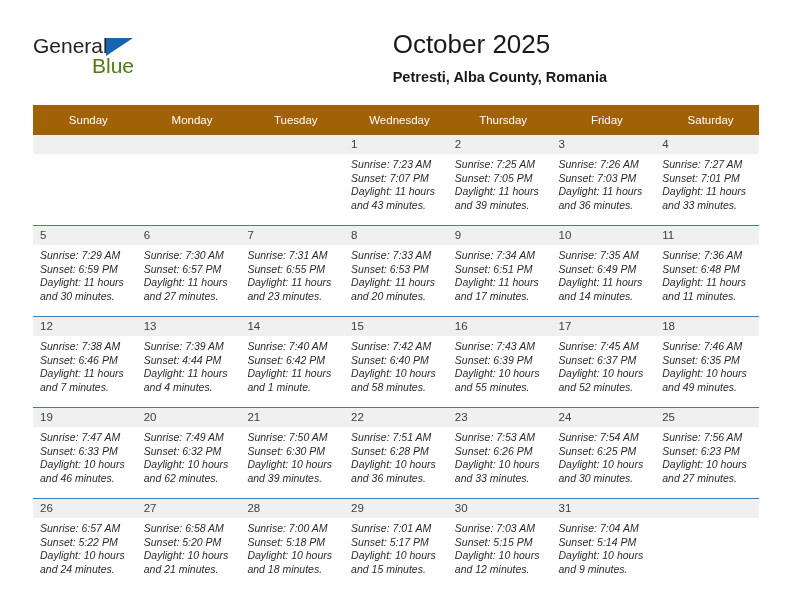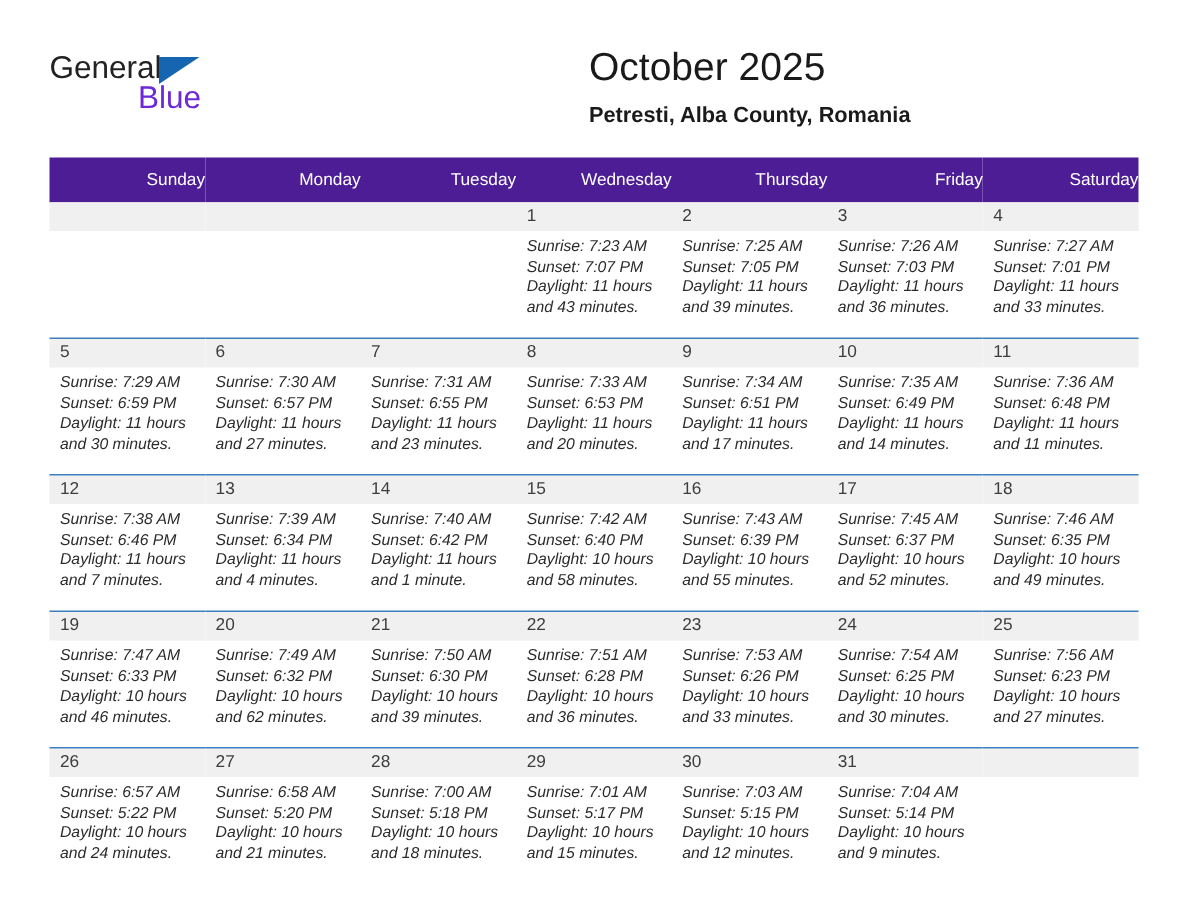--- a/index.html
+++ b/index.html
@@ -52,21 +52,21 @@
     width: 0;
     height: 0;
     border-left: 27px solid #1565b0;
     border-bottom: 18px solid transparent;
   }
   .logo-blue {
     position: absolute;
     left: 59px;
     top: 20px;
     font-size: 21px;
-    color: #6d28d9;
+    color: #4d7c0f;
     font-family: "Liberation Sans", sans-serif;
   }
   .title-block {
     position: absolute;
     right: 0;
     top: 0;
   }
   .cal-title {
     font-size: 26px;
     color: #1a1a1a;
@@ -90,25 +90,25 @@
     width: 726px;
   }
   table.cal {
     border-collapse: collapse;
     table-layout: fixed;
     width: 726px;
   }
   table.cal col { width: 103.714px; }
 
   thead th {
-    background: #4c1d95;
+    background: #a16207;
     color: #ffffff;
     font-size: 11.5px;
     font-weight: normal;
-    text-align: right;
+    text-align: center;
     padding: 5px 0 5px 7px;
     height: 20px;
     vertical-align: middle;
     border: none;
   }
 
   tbody td {
     vertical-align: top;
     padding: 0;
     height: 90px;
@@ -300,21 +300,21 @@
                 <span class="ln">Sunrise: 7:38 AM</span>
                 <span class="ln">Sunset: 6:46 PM</span>
                 <span class="ln">Daylight: 11 hours</span>
                 <span class="ln">and 7 minutes.</span>
               </span>
             </td>
             <td class="">
               <span class="daynum">13</span>
               <span class="info">
                 <span class="ln">Sunrise: 7:39 AM</span>
-                <span class="ln">Sunset: 6:34 PM</span>
+                <span class="ln">Sunset: 4:44 PM</span>
                 <span class="ln">Daylight: 11 hours</span>
                 <span class="ln">and 4 minutes.</span>
               </span>
             </td>
             <td class="">
               <span class="daynum">14</span>
               <span class="info">
                 <span class="ln">Sunrise: 7:40 AM</span>
                 <span class="ln">Sunset: 6:42 PM</span>
                 <span class="ln">Daylight: 11 hours</span>

